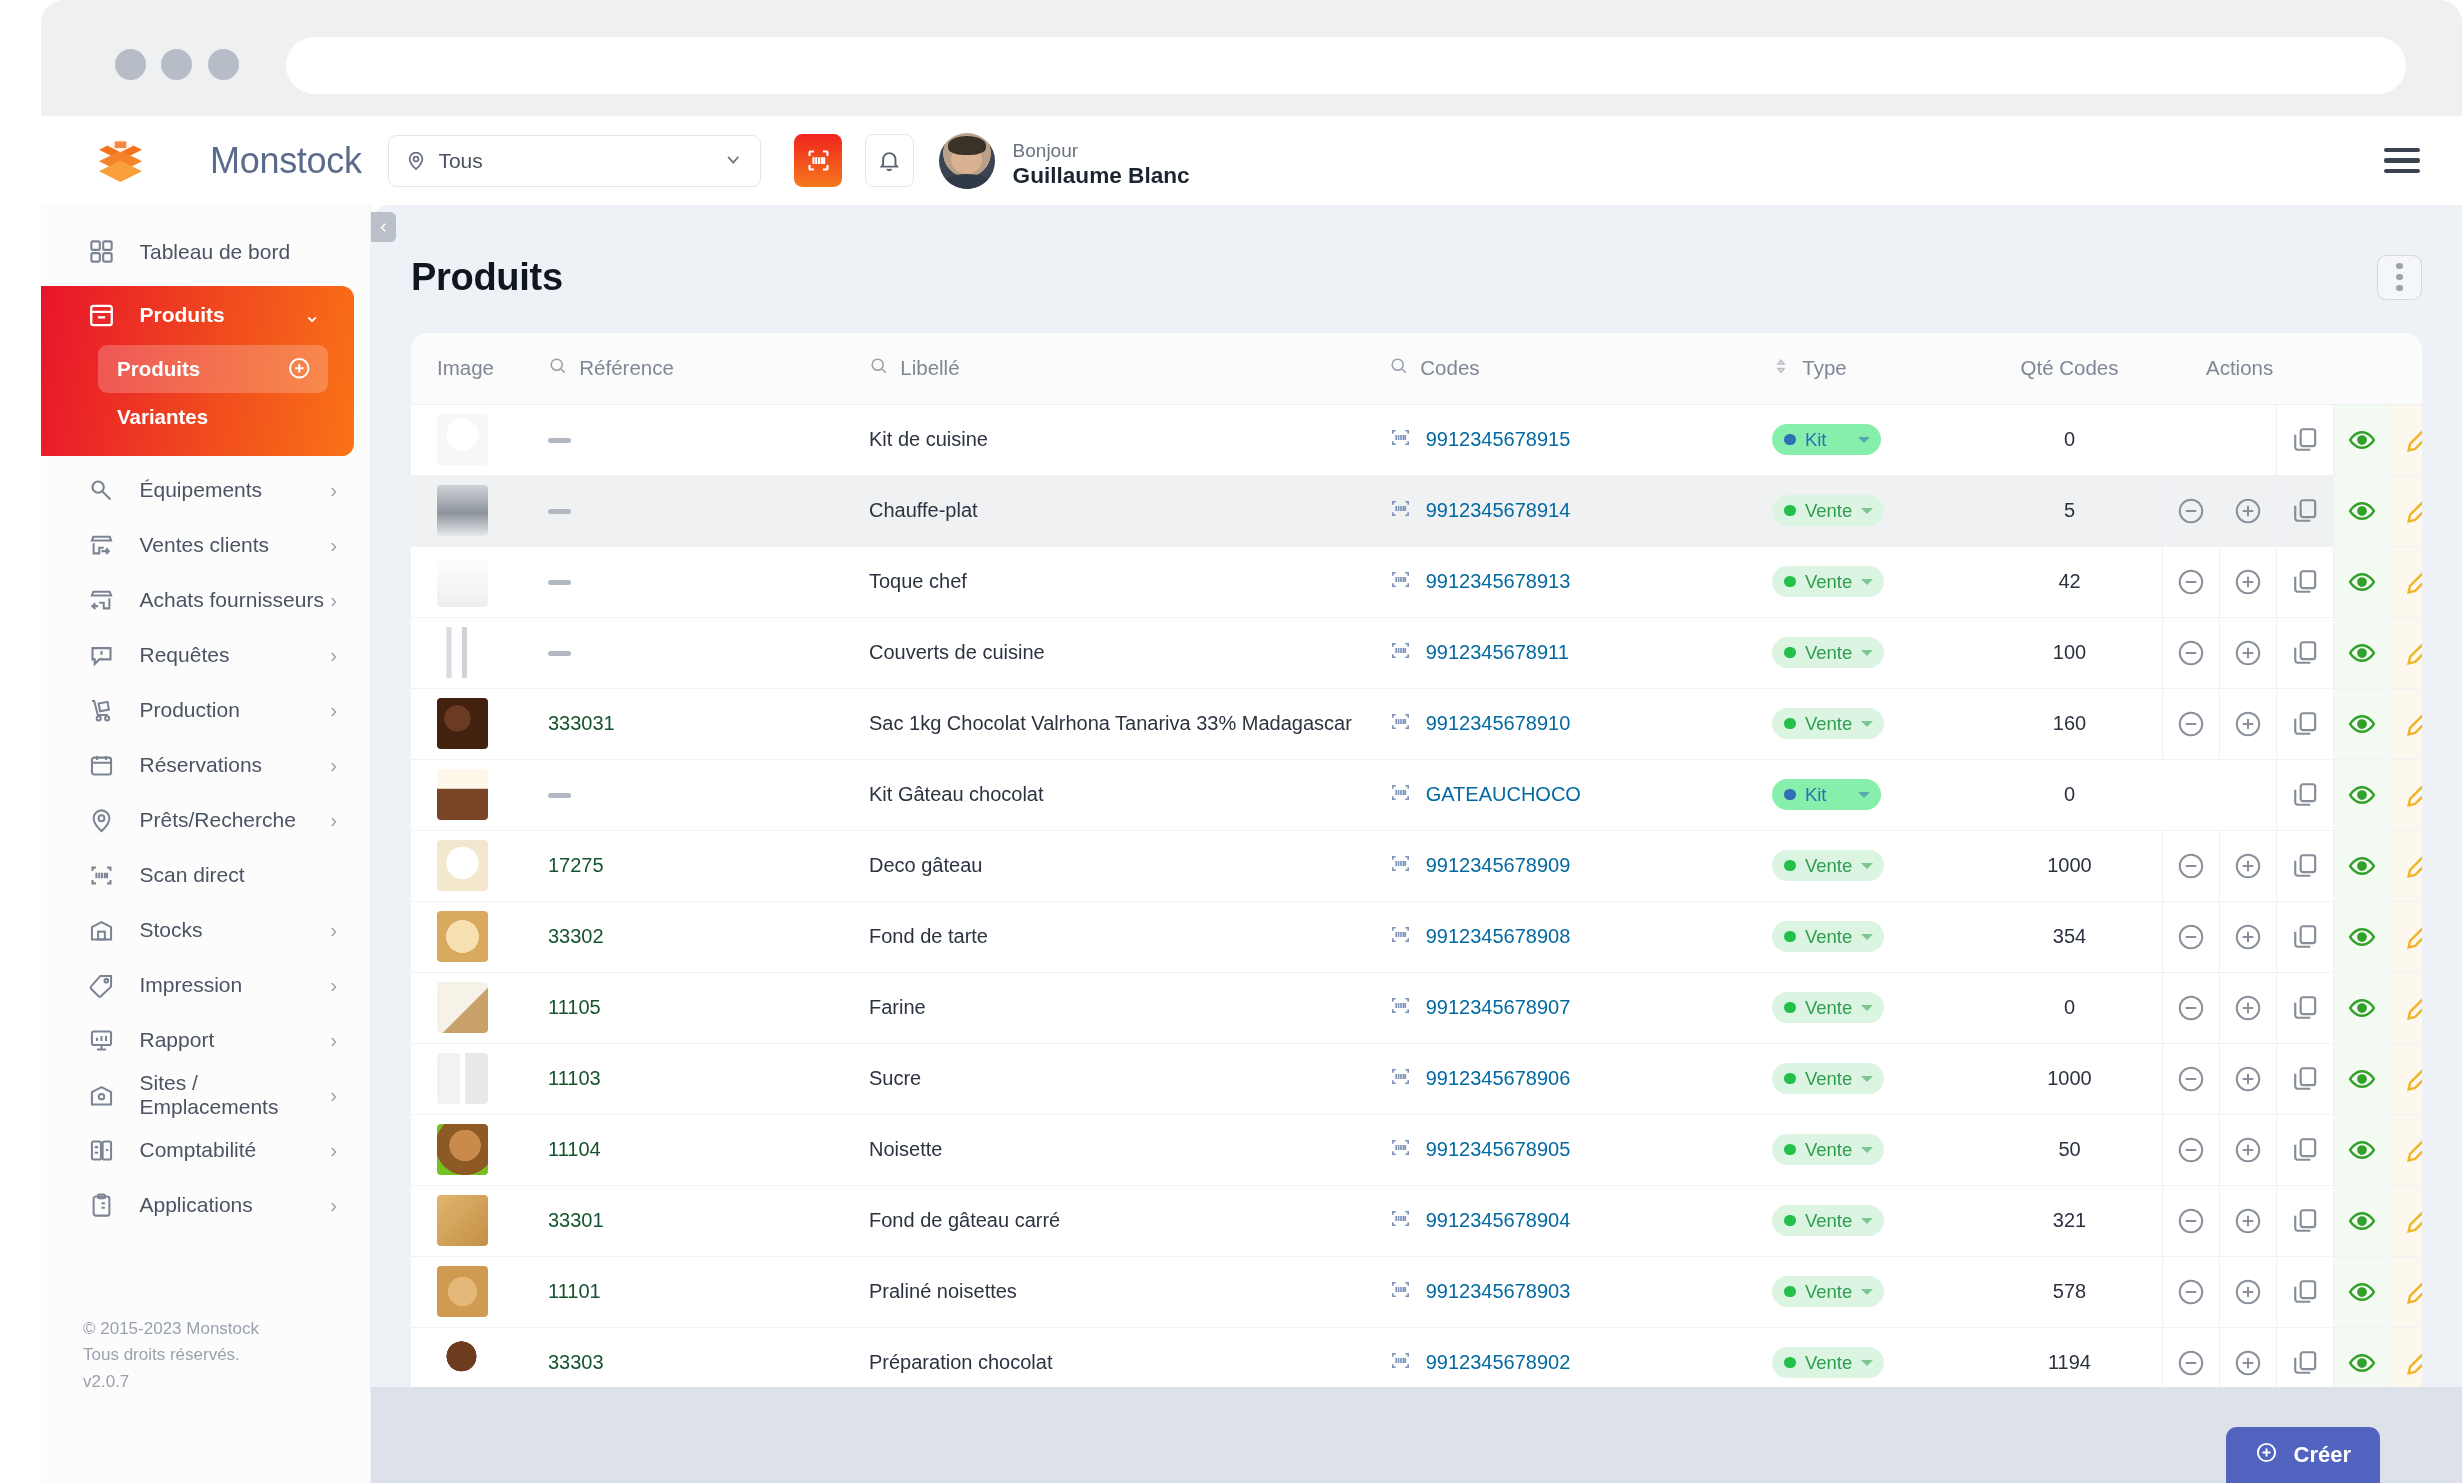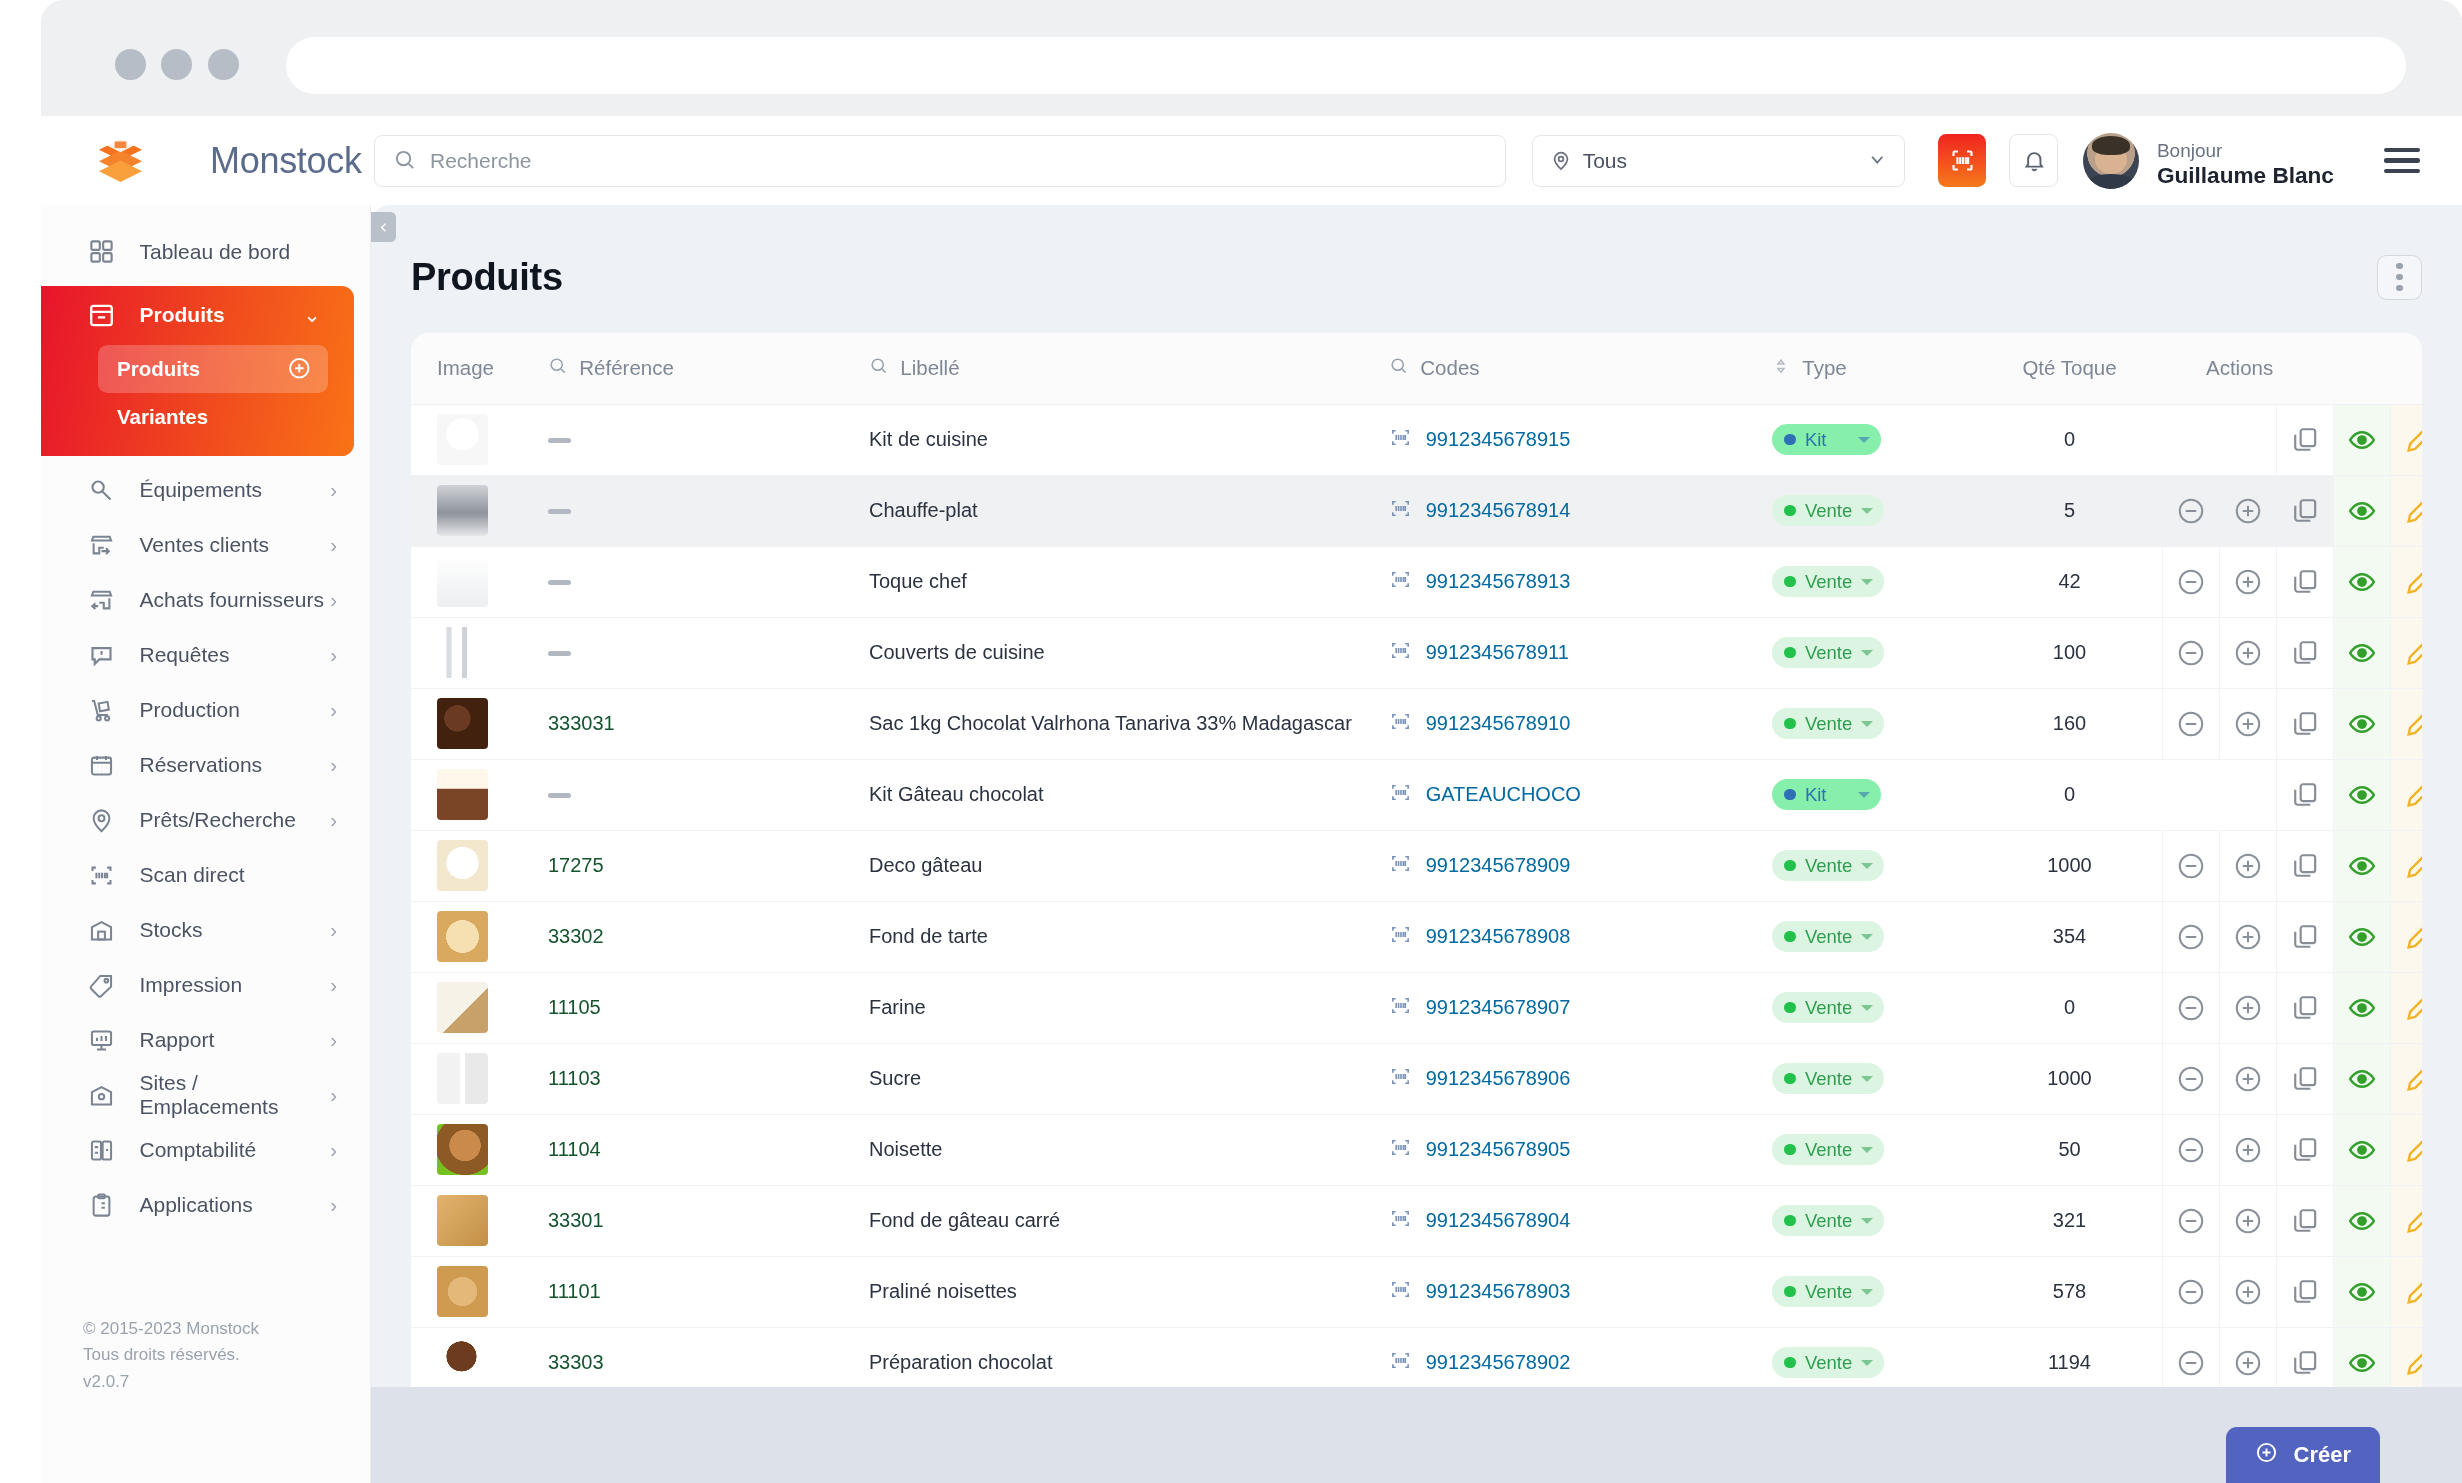--- a/index.html
+++ b/index.html
@@ -251,29 +251,20 @@
             <polygon points="32,6 58,19 32,32 6,19" fill="#f4731c"></polygon>
             <polygon points="32,20 58,33 32,46 6,33" fill="#f4832c"></polygon>
             <polygon points="32,32 58,45 32,58 6,45" fill="#f9a03c"></polygon>
             <polygon points="32,4 50,13 32,22 14,13" fill="#ffffff" opacity="0.92"></polygon>
             <rect x="25" y="9" width="14" height="8" fill="#f4731c" opacity="0.85"></rect>
           </svg>
         </div>
         <div id="brand-name">Monstock</div>
       </div>
 
-      <div id="header-search">
-        <span>
-          <svg width="23" height="23" viewBox="0 0 24 24" fill="none" stroke="#8d959f" stroke-width="2">
-            <circle cx="11" cy="11" r="7"></circle>
-              <path d="M16.5 16.5 L21 21"></path>
-          </svg>
-        </span>
-        <span class="ph">Recherche</span>
-      </div>
 
       <div id="site-select">
         <span>
           <svg width="22" height="22" viewBox="0 0 24 24" fill="none" stroke="#6a7280" stroke-width="1.9">
             <path d="M12 22s7-6.2 7-11a7 7 0 1 0-14 0c0 4.8 7 11 7 11z"></path>
               <circle cx="12" cy="11" r="2.6"></circle>
           </svg>
         </span>
         <span class="lbl">Tous</span>
         <span>
@@ -589,21 +580,21 @@
                   <span>
                     <svg width="18" height="20.5" viewBox="0 0 24 24" fill="none" stroke="#b6bcc6" stroke-width="2">
                         <path d="M12 4l4 5H8z"></path>
                         <path d="M12 20l-4-5h8z"></path>
                       </svg>
                   </span>
                   <span>Type</span>
                 </span>
               </th>
               <th class="col-qte">
-                <span>Qté Toque</span>
+                <span>Qté Codes</span>
               </th>
               <th class="col-act">
                 <span>Actions</span>
               </th>
             </tr>
           </thead>
           <tbody id="tbody">
               <tr>
                 <td class="c-img">
                   <div class="thumb" style="background:radial-gradient(circle at 50% 40%, #ffffff 0 40%, #f7f7f7 41% 100%)"></div>

